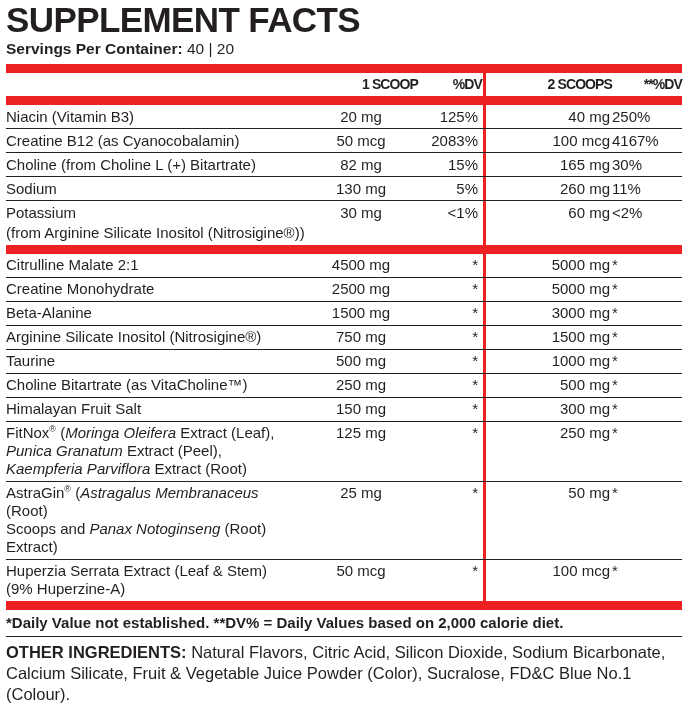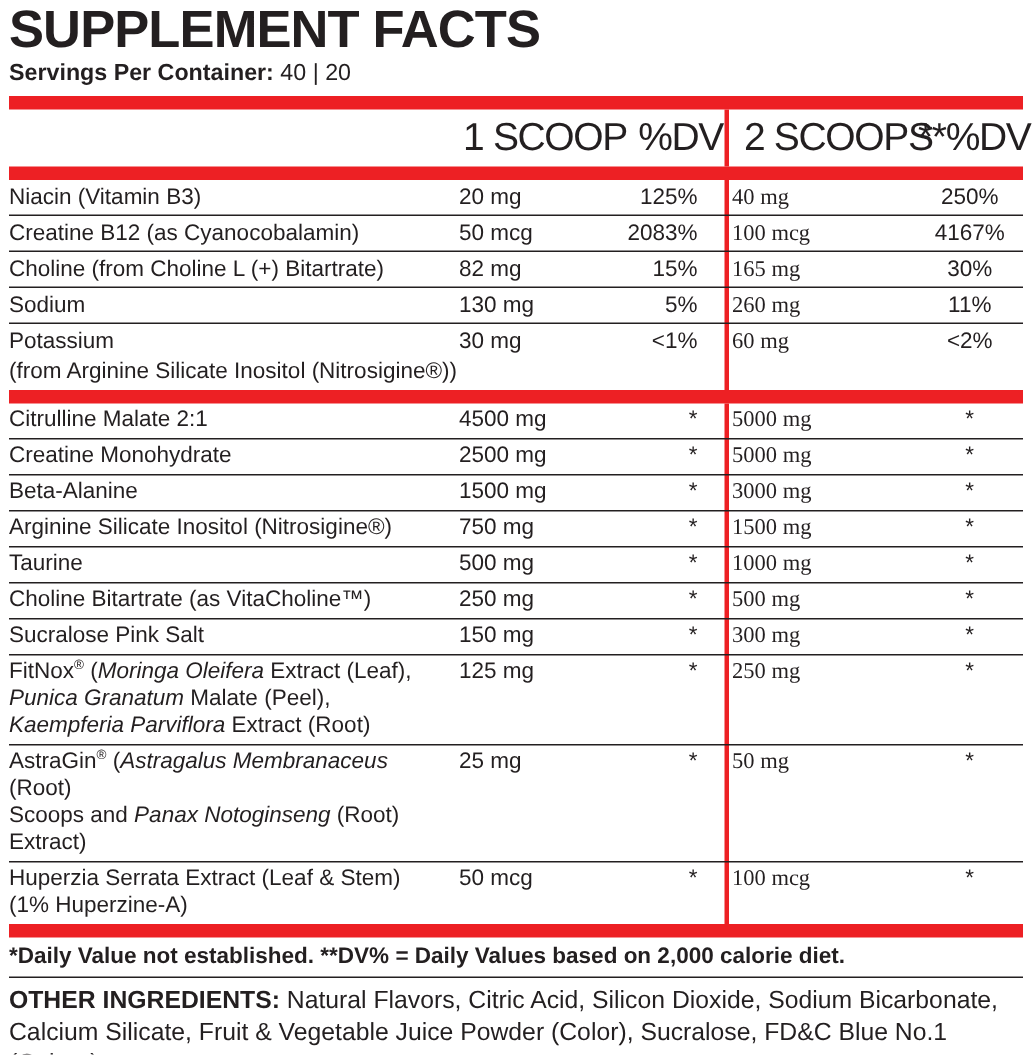--- a/index.html
+++ b/index.html
@@ -62,46 +62,46 @@
     vertical-align: top;
   }
   col.c-name { width: 300px; }
   col.c-amt1 { width: 112px; }
   col.c-dv1  { width: 64px;  }
   col.c-gap  { width: 6px;   }
   col.c-amt2 { width: 124px; }
   col.c-dv2  { width: 70px;  }
 
   .hdr-row th {
-    font-size: 26px;
-    font-weight: normal;
+    font-size: 14px;
+    font-weight: bold;
     text-align: right;
     letter-spacing: -0.9px;
     padding: 3px 0 4px 0;
     white-space: nowrap;
     font-stretch: condensed;
   }
   .hdr-row th.h-amt2 { padding-left: 8px; text-align: right; }
   .hdr-row th.h-name { text-align: left; }
 
   .row td {
     font-size: 15px;
     line-height: 18px;
     padding: 2.5px 0 2.5px 0;
     border-top: 1.4px solid #231f20;
     white-space: nowrap;
   }
   .row.noline td { border-top: none; padding-top: 0; }
   .row.firstrow td { border-top: none; margin-left: 48px; }
 
   td.nm   { text-align: left; padding-right: 6px; white-space: normal; }
-  td.amt  { text-align: left; padding-right: 2px; }
-  td.dv   { text-align: right; padding-right: 17px; }
-  td.amt2 { text-align: left; padding-right: 2px; font-family: Liberation Serif, serif; }
-  td.dv2  { text-align: center; padding-right: 1px; }
+  td.amt  { text-align: center; padding-right: 2px; }
+  td.dv   { text-align: right; padding-right: 4px; }
+  td.amt2 { text-align: right; padding-right: 2px; }
+  td.dv2  { text-align: left; padding-right: 1px; }
   td.gap  { }
 
   .star { font-size: 15px; }
 
   
   .divider {
     position: absolute;
     left: 477px;
     width: 3px;
     background: #ED2024;
@@ -292,32 +292,32 @@
       </tr>
       <tr class="row">
         <td class="nm">Choline Bitartrate (as VitaCholine™)</td>
         <td class="amt">250 mg</td>
         <td class="dv star">*</td>
         <td class="gap"></td>
         <td class="amt2">500 mg</td>
         <td class="dv2 star">*</td>
       </tr>
       <tr class="row">
-        <td class="nm">Sucralose Pink Salt</td>
+        <td class="nm">Himalayan Fruit Salt</td>
         <td class="amt">150 mg</td>
         <td class="dv star">*</td>
         <td class="gap"></td>
         <td class="amt2">300 mg</td>
         <td class="dv2 star">*</td>
       </tr>
 
       <tr class="row">
         <td class="nm">
           <div><span>FitNox</span><sup>®</sup><span> (</span><i>Moringa Oleifera</i><span> Extract (Leaf),</span></div>
-          <div><i>Punica Granatum</i><span> Malate (Peel),</span></div>
+          <div><i>Punica Granatum</i><span> Extract (Peel),</span></div>
           <div><i>Kaempferia Parviflora</i><span> Extract (Root)</span></div>
         </td>
         <td class="amt">125 mg</td>
         <td class="dv star">*</td>
         <td class="gap"></td>
         <td class="amt2">250 mg</td>
         <td class="dv2 star">*</td>
       </tr>
 
       <tr class="row">
@@ -328,21 +328,21 @@
         <td class="amt">25 mg</td>
         <td class="dv star">*</td>
         <td class="gap"></td>
         <td class="amt2">50 mg</td>
         <td class="dv2 star">*</td>
       </tr>
 
       <tr class="row">
         <td class="nm">
           <div>Huperzia Serrata Extract (Leaf &amp; Stem)</div>
-          <div>(1% Huperzine-A)</div>
+          <div>(9% Huperzine-A)</div>
         </td>
         <td class="amt">50 mcg</td>
         <td class="dv star">*</td>
         <td class="gap"></td>
         <td class="amt2">100 mcg</td>
         <td class="dv2 star">*</td>
       </tr>
     </tbody>
       </table>
   </div>

